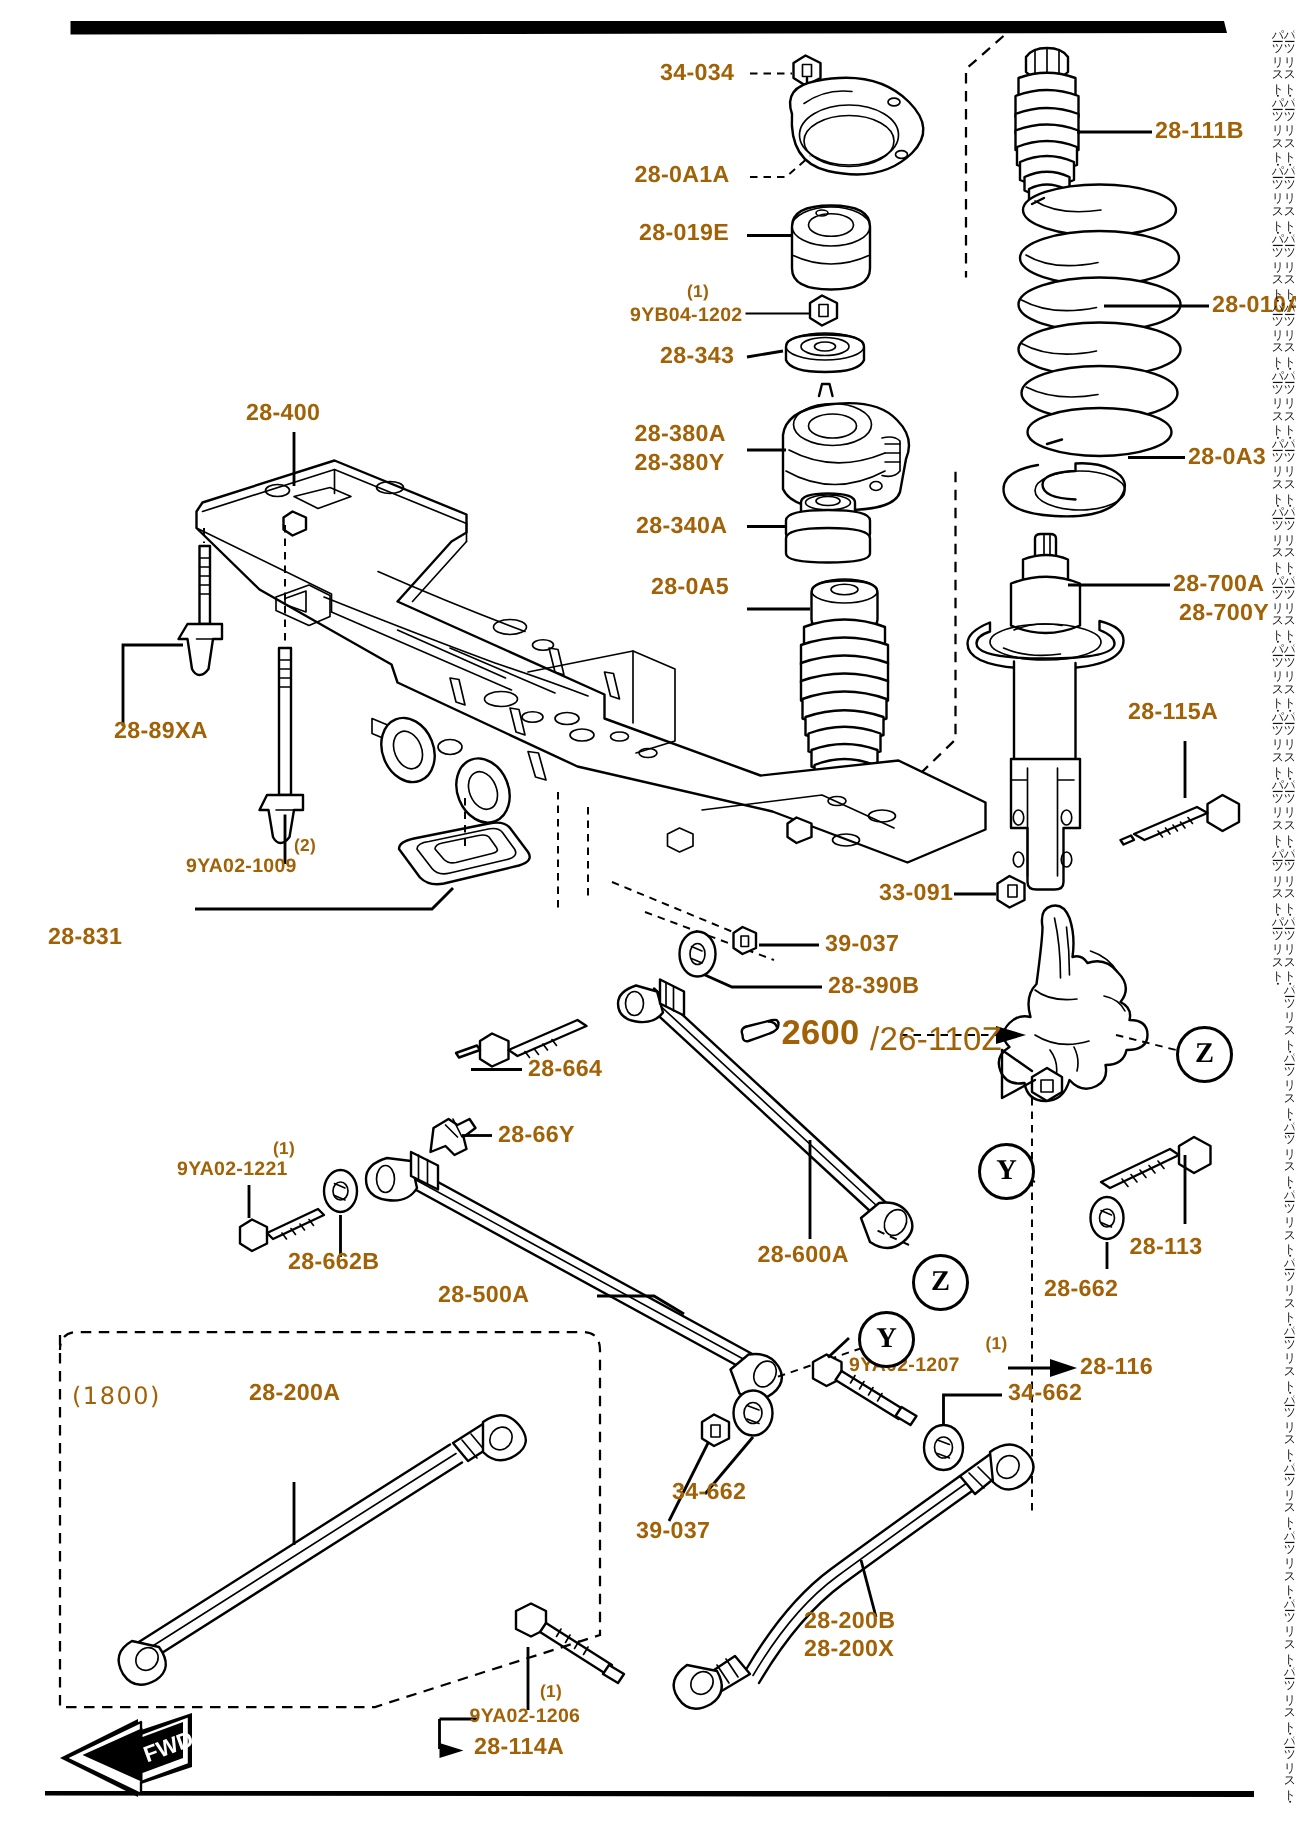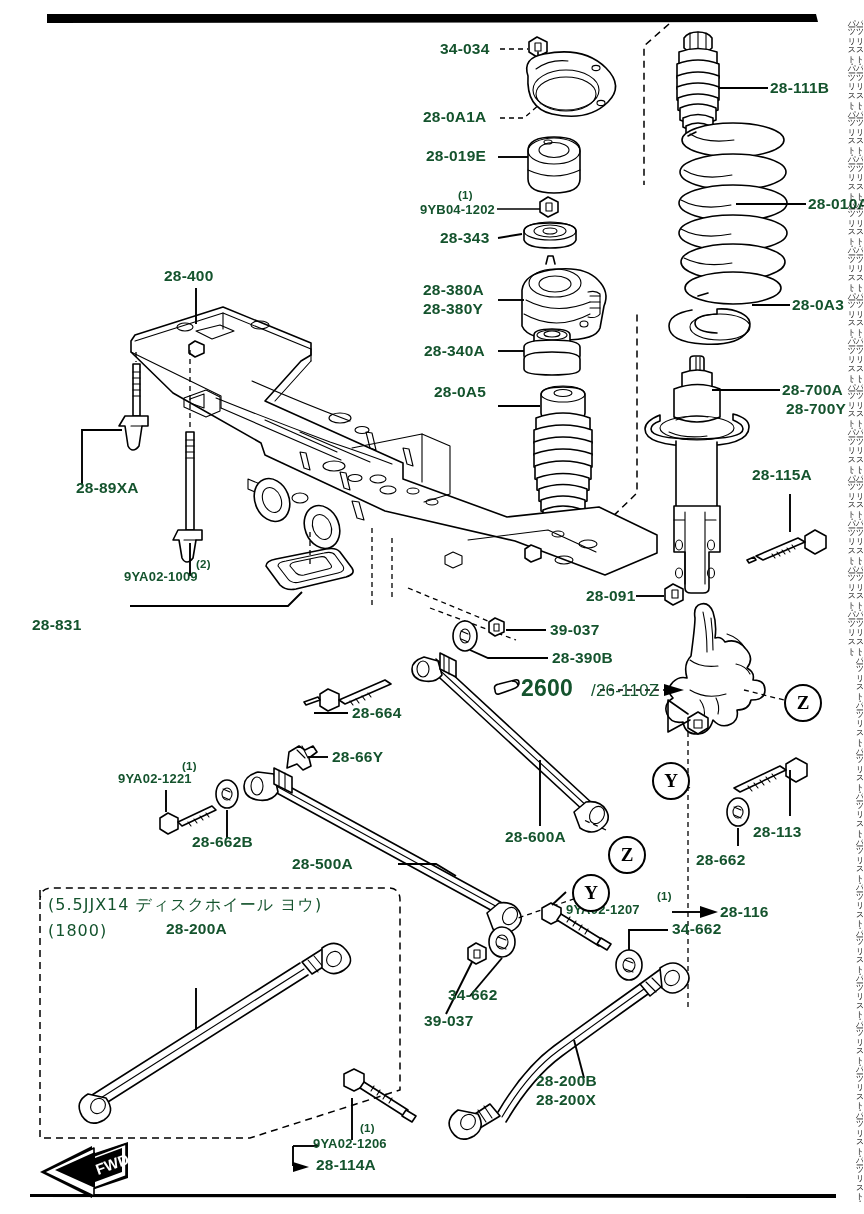--- a/index.html
+++ b/index.html
@@ -12,28 +12,28 @@
     width:864px;height:1214px;
     background:#fff;
     overflow:hidden;
   }
   .lbl{
     position:absolute;
     font-family:"Liberation Sans", sans-serif;
     font-weight:bold;
     font-size:15.5px;
     letter-spacing:.2px;
-    color:#14532d;
+    color:#a16207;
     white-space:nowrap;
     line-height:1.12;
   }
   .lbl.sm{font-size:13px;text-align:right;}
   .lbl.xs{font-size:11.5px;font-weight:bold;}
   .lbl.big{font-size:23px;}
-  .lbl.mid{font-size:17px;font-weight:bold;margin-left:11px;}
+  .lbl.mid{font-size:22px;font-weight:bold;}
   .lbl.jp{font-family:"DejaVu Sans", sans-serif;font-size:16px;letter-spacing:1px;font-weight:normal;}
   svg{position:absolute;left:0;top:0;}
   .wm{
     position:absolute;
     right:1px;top:14px;
     width:18px;height:1190px;
     overflow:hidden;
     font-family:"DejaVu Sans", sans-serif;
     font-size:8px;
     line-height:8.1px;
@@ -547,21 +547,21 @@
   <div class="lbl" style="left:423px;top:300px;">28-380Y</div>
   <div class="lbl" style="left:424px;top:342px;">28-340A</div>
   <div class="lbl" style="left:434px;top:383px;">28-0A5</div>
 
   <div class="lbl" style="left:770px;top:79px;">28-111B</div>
   <div class="lbl" style="left:808px;top:195px;">28-010A</div>
   <div class="lbl" style="left:792px;top:296px;">28-0A3</div>
   <div class="lbl" style="left:782px;top:381px;">28-700A</div>
   <div class="lbl" style="left:786px;top:400px;">28-700Y</div>
   <div class="lbl" style="left:752px;top:466px;">28-115A</div>
-  <div class="lbl" style="left:586px;top:587px;">28-091</div>
+  <div class="lbl" style="left:586px;top:587px;">33-091</div>
 
   <div class="lbl" style="left:164px;top:267px;">28-400</div>
   <div class="lbl" style="left:76px;top:479px;">28-89XA</div>
   <div class="lbl xs" style="left:196px;top:558px;">(2)</div>
   <div class="lbl sm" style="left:124px;top:570px;">9YA02-1009</div>
   <div class="lbl" style="left:32px;top:616px;">28-831</div>
 
   <div class="lbl" style="left:550px;top:621px;">39-037</div>
   <div class="lbl" style="left:552px;top:649px;">28-390B</div>
   <div class="lbl" style="left:352px;top:704px;">28-664</div>
@@ -592,19 +592,18 @@
     </svg>
   </div>
   <div class="lbl big" style="left:521px;top:676px;">2600</div>
   <div class="lbl mid" style="left:580px;top:681px;font-weight:normal;">/26-110Z</div>
 
   <div class="circ" style="left:784px;top:684px;">Z</div>
   <div class="circ" style="left:652px;top:762px;">Y</div>
   <div class="circ" style="left:608px;top:836px;">Z</div>
   <div class="circ" style="left:572px;top:874px;">Y</div>
 
-  <div class="lbl jp" style="left:48px;top:896px;">(5.5JJX14 ディスクホイール ヨウ)</div>
   <div class="lbl jp" style="left:48px;top:922px;">(1800)</div>
   <div class="lbl" style="left:166px;top:920px;">28-200A</div>
 
   <div class="wm">パーツリスト・パーツリスト・パーツリスト・パーツリスト・パーツリスト・パーツリスト・パーツリスト・パーツリスト・パーツリスト・パーツリスト・パーツリスト・パーツリスト・パーツリスト・パーツリスト・パーツリスト・パーツリスト・パーツリスト・パーツリスト・パーツリスト・パーツリスト・パーツリスト・パーツリスト・パーツリスト・パーツリスト・パーツリスト・パーツリスト・パーツリスト・パーツリスト・パーツリスト・パーツリスト・パーツリスト・パーツリスト・パーツリスト・パーツリスト・パーツリスト・パーツリスト・パーツリスト・パーツリスト・パーツリスト・パーツリスト・</div>
 
 </div>
 
 </body></html>

